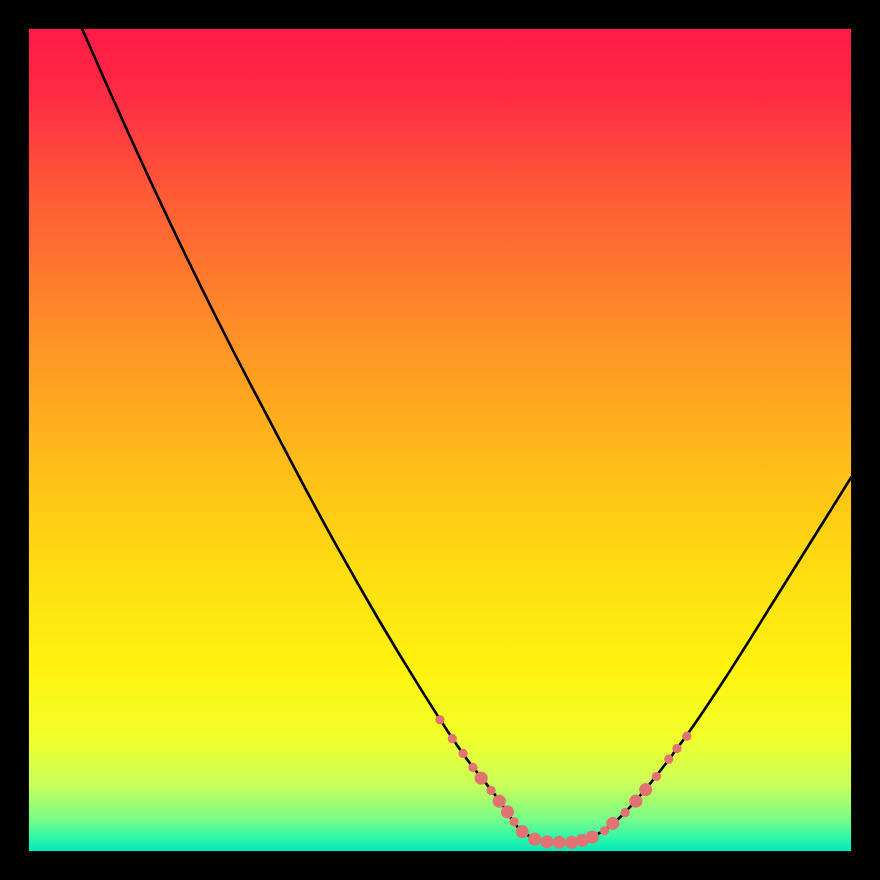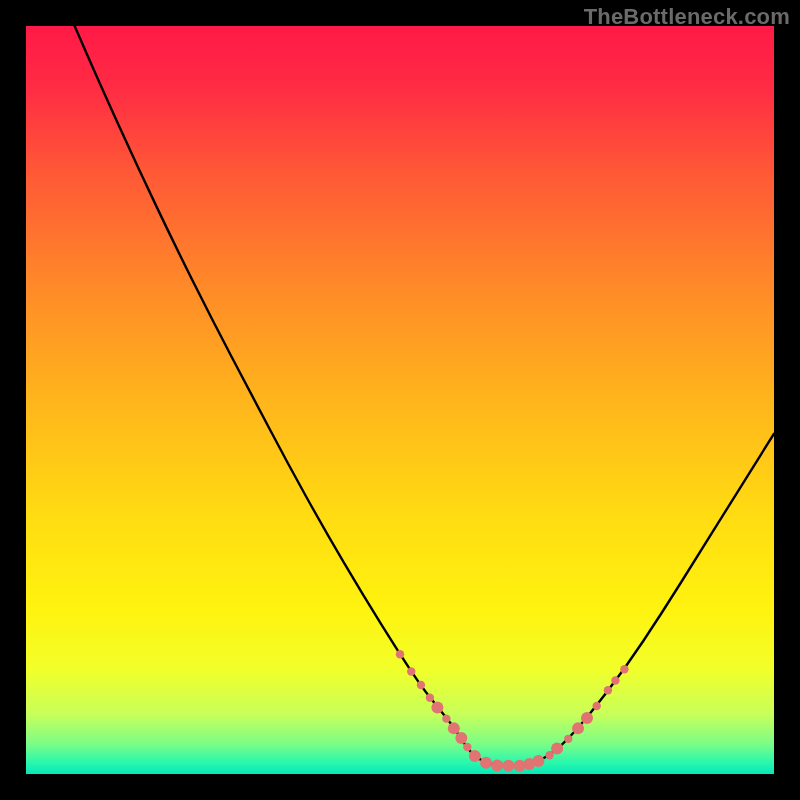--- a/index.html
+++ b/index.html
@@ -51,21 +51,20 @@
     font-weight: 600;
     letter-spacing: 0.2px;
     user-select: none;
   }
 </style>
 </head>
 <body>
 
 <div class="frame">
 
-  <div class="watermark">TheBottleneck.com</div>
 
   <div class="plot-area">
 
     <svg class="gradient-bg" viewBox="0 0 748 748" preserveAspectRatio="none">
       <defs>
         <linearGradient id="bg-grad" x1="0" y1="0" x2="0" y2="1">
             <stop offset="0%" stop-color="#ff1a47"></stop>
             <stop offset="8%" stop-color="#ff2b44"></stop>
             <stop offset="20%" stop-color="#ff5a36"></stop>
             <stop offset="35%" stop-color="#ff8a28"></stop>

